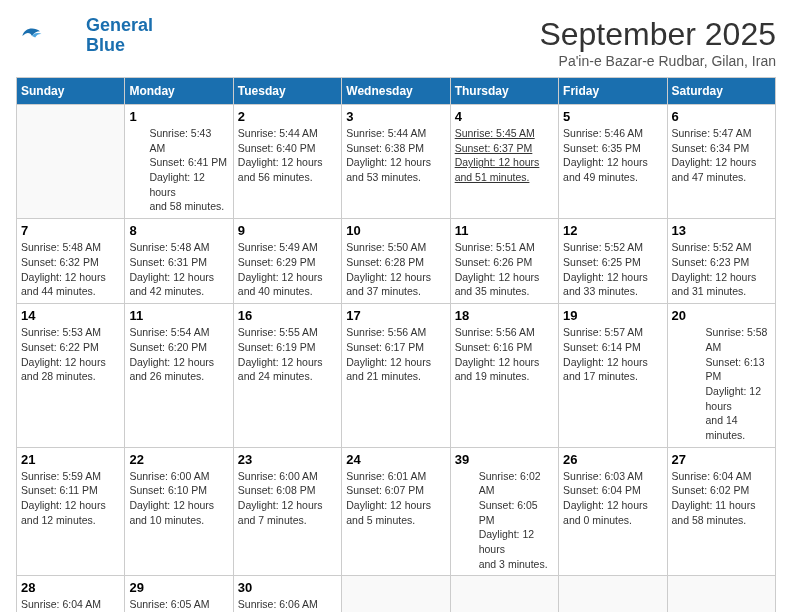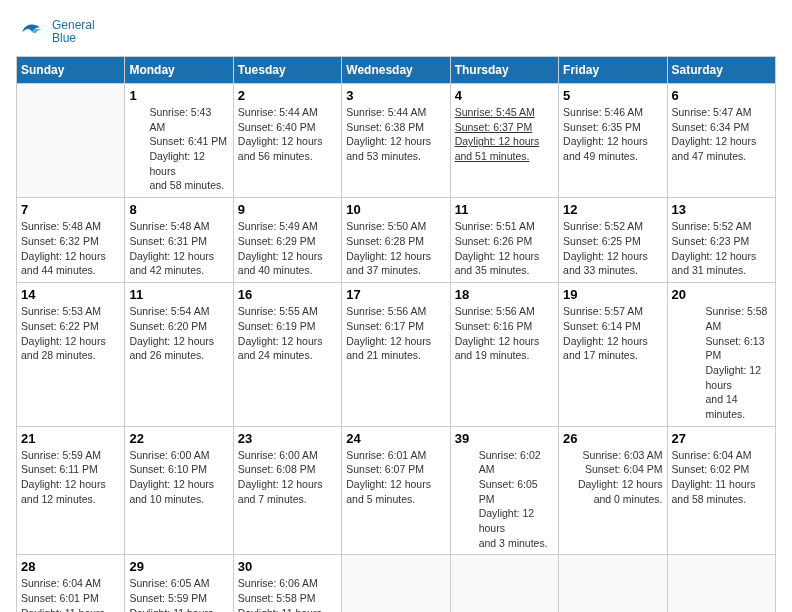--- a/index.html
+++ b/index.html
@@ -15,24 +15,25 @@
       align-items: flex-start;
       justify-content: space-between;
       margin-bottom: 8px;
     }
     .logo {
       display: flex;
       align-items: center;
       gap: 4px;
     }
     .logo-text {
-      font-size: 12px;
-      font-weight: normal;
+      font-size: 18px;
+      font-weight: bold;
       color: #333;
       line-height: 1.1;
+      margin-left: 34px;
     }
     .logo-text span {
       color: #1a6faf;
     }
     .logo-bird {
       width: 32px;
       height: 32px;
     }
     .title-block {
       text-align: right;
@@ -93,20 +94,22 @@
   <div class="logo">
     <svg class="logo-bird" viewBox="0 0 40 40">
       <path d="M8 20 C10 10, 22 8, 30 14 C26 14, 22 16, 20 20 C18 16, 14 14, 8 20Z" fill="#1a6faf"></path>
       <path d="M20 20 C22 16, 28 15, 33 18 C30 17, 26 18, 24 22Z" fill="#4da6e0"></path>
     </svg>
     <div>
       <div class="logo-text"><span>General</span><br><span>Blue</span></div>
     </div>
   </div>
   <div class="title-block">
+    <h1>September 2025</h1>
+    <h2>Pa'in-e Bazar-e Rudbar, Gilan, Iran</h2>
   </div>
 </div>
 
 <table class="calendar">
   <thead>
     <tr>
     <th>Sunday</th>
         <th>Monday</th>
         <th>Tuesday</th>
         <th>Wednesday</th>
@@ -294,21 +297,21 @@
         </td>
         <td>
           <span class="day-num">39</span>
           <div class="day-info" style="white-space: pre-line; margin-left: 24px;">Sunrise: 6:02 AM
 Sunset: 6:05 PM
 Daylight: 12 hours
 and 3 minutes.</div>
         </td>
         <td>
           <span class="day-num">26</span>
-          <div class="day-info" style="white-space: pre-line; text-align: right;">Sunrise: 6:03 AM
+          <div class="day-info" style="white-space: pre-line;">Sunrise: 6:03 AM
 Sunset: 6:04 PM
 Daylight: 12 hours
 and 0 minutes.</div>
         </td>
         <td>
           <span class="day-num">27</span>
           <div class="day-info" style="white-space: pre-line;">Sunrise: 6:04 AM
 Sunset: 6:02 PM
 Daylight: 11 hours
 and 58 minutes.</div>

